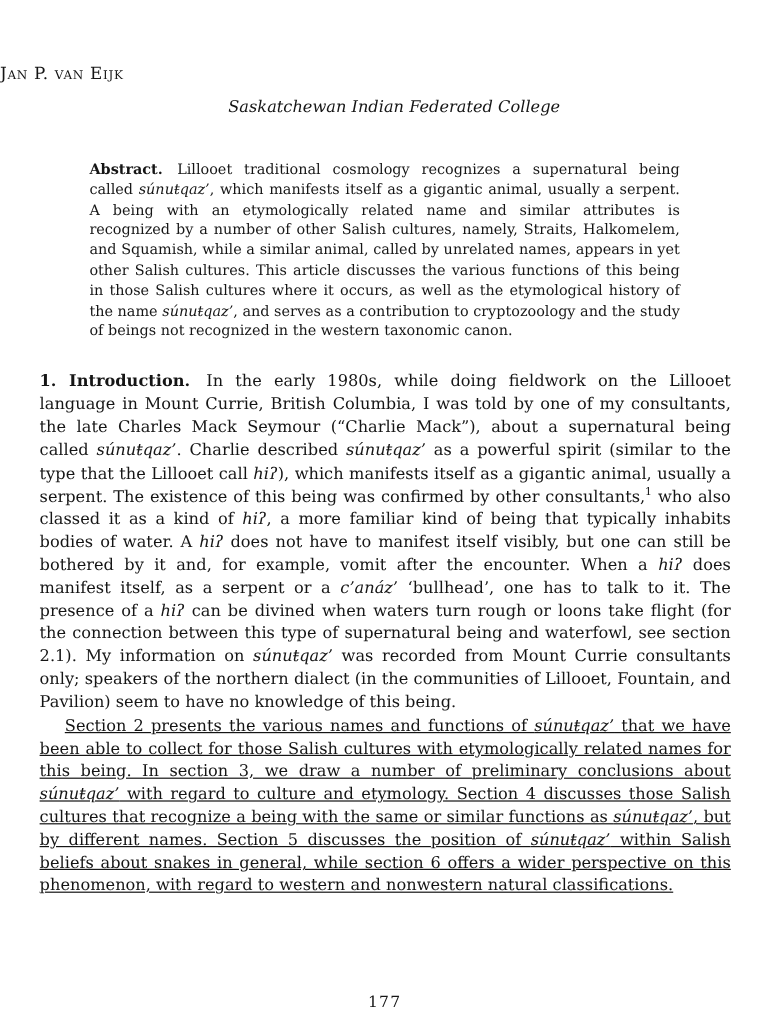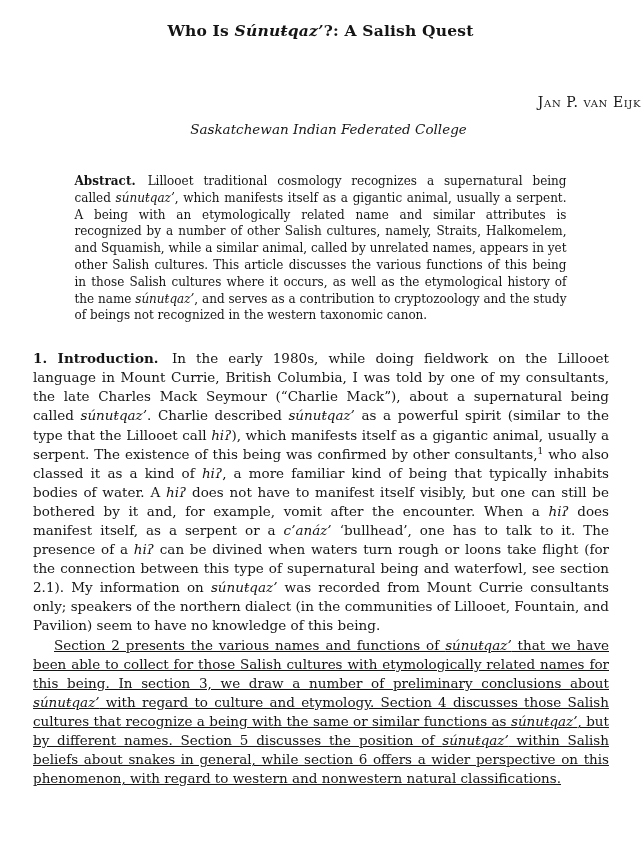--- a/index.html
+++ b/index.html
@@ -19,21 +19,21 @@
   .paper-title {
     margin: 0;
     padding-top: 21px;
     text-align: center;
     font-size: 15.5px;
     font-weight: 700;
     letter-spacing: 0.2px;
   }
   .author-name {
     margin-top: 54px;
-    text-align: right;
+    text-align: left;
     font-variant: small-caps;
     font-size: 14px;
     letter-spacing: 0.6px;
   }
   .author-affiliation {
     margin-top: 11px;
     text-align: center;
     font-style: italic;
     font-size: 13.5px;
     padding-left: 16px;
@@ -74,27 +74,27 @@
     text-align: center;
     font-size: 13px;
     letter-spacing: 1px;
   }
 </style>
 </head>
 <body>
 
 <div class="page">
 
-  <h1 class="paper-title"><span>Who Is </span><span class="seg-i">Súnuŧqaz’</span><span>?: A Salish Quest</span></h1>
 
   <div class="author-name">Jan P. van Eijk</div>
 
   <div class="author-affiliation">Saskatchewan Indian Federated College</div>
 
   <div class="abstract-block"><span class="seg-b">Abstract.</span><span> Lillooet traditional cosmology recognizes a supernatural being called </span><span class="seg-i">súnuŧqaz’</span><span>, which manifests itself as a gigantic animal, usually a serpent. A being with an etymologically related name and similar attributes is recognized by a number of other Salish cultures, namely, Straits, Halkomelem, and Squamish, while a similar animal, called by unrelated names, appears in yet other Salish cultures. This article discusses the various functions of this being in those Salish cultures where it occurs, as well as the etymological history of the name </span><span class="seg-i">súnuŧqaz’</span><span>, and serves as a contribution to cryptozoology and the study of beings not recognized in the western taxonomic canon.</span></div>
 
   <div class="body-block">
     <p><span class="seg-b">1. Introduction.</span><span> In the early 1980s, while doing fieldwork on the Lillooet language in Mount Currie, British Columbia, I was told by one of my consultants, the late Charles Mack Seymour (“Charlie Mack”), about a supernatural being called </span><span class="seg-i">súnuŧqaz’</span><span>. Charlie described </span><span class="seg-i">súnuŧqaz’</span><span> as a powerful spirit (similar to the type that the Lillooet call </span><span class="seg-i">hiʔ</span><span>), which manifests itself as a gigantic animal, usually a serpent. The existence of this being was confirmed by other consultants,</span><sup class="seg-sup">1</sup><span> who also classed it as a kind of </span><span class="seg-i">hiʔ</span><span>, a more familiar kind of being that typically inhabits bodies of water. A </span><span class="seg-i">hiʔ</span><span> does not have to manifest itself visibly, but one can still be bothered by it and, for example, vomit after the encounter. When a </span><span class="seg-i">hiʔ</span><span> does manifest itself, as a serpent or a </span><span class="seg-i">c’anáz’</span><span> ‘bullhead’, one has to talk to it. The presence of a </span><span class="seg-i">hiʔ</span><span> can be divined when waters turn rough or loons take flight (for the connection between this type of supernatural being and waterfowl, see section 2.1). My information on </span><span class="seg-i">súnuŧqaz’</span><span> was recorded from Mount Currie consultants only; speakers of the northern dialect (in the communities of Lillooet, Fountain, and Pavilion) seem to have no knowledge of this being.</span></p>
     <p class="indented"><span>Section 2 presents the various names and functions of </span><span class="seg-i">súnuŧqaz’</span><span> that we have been able to collect for those Salish cultures with etymologically related names for this being. In section 3, we draw a number of preliminary conclusions about </span><span class="seg-i">súnuŧqaz’</span><span> with regard to culture and etymology. Section 4 discusses those Salish cultures that recognize a being with the same or similar functions as </span><span class="seg-i">súnuŧqaz’</span><span>, but by different names. Section 5 discusses the position of </span><span class="seg-i">súnuŧqaz’</span><span> within Salish beliefs about snakes in general, while section 6 offers a wider perspective on this phenomenon, with regard to western and nonwestern natural classifications.</span></p>
   </div>
 
+  <div class="page-number">177</div>
 
 </div>
 
 </body></html>

